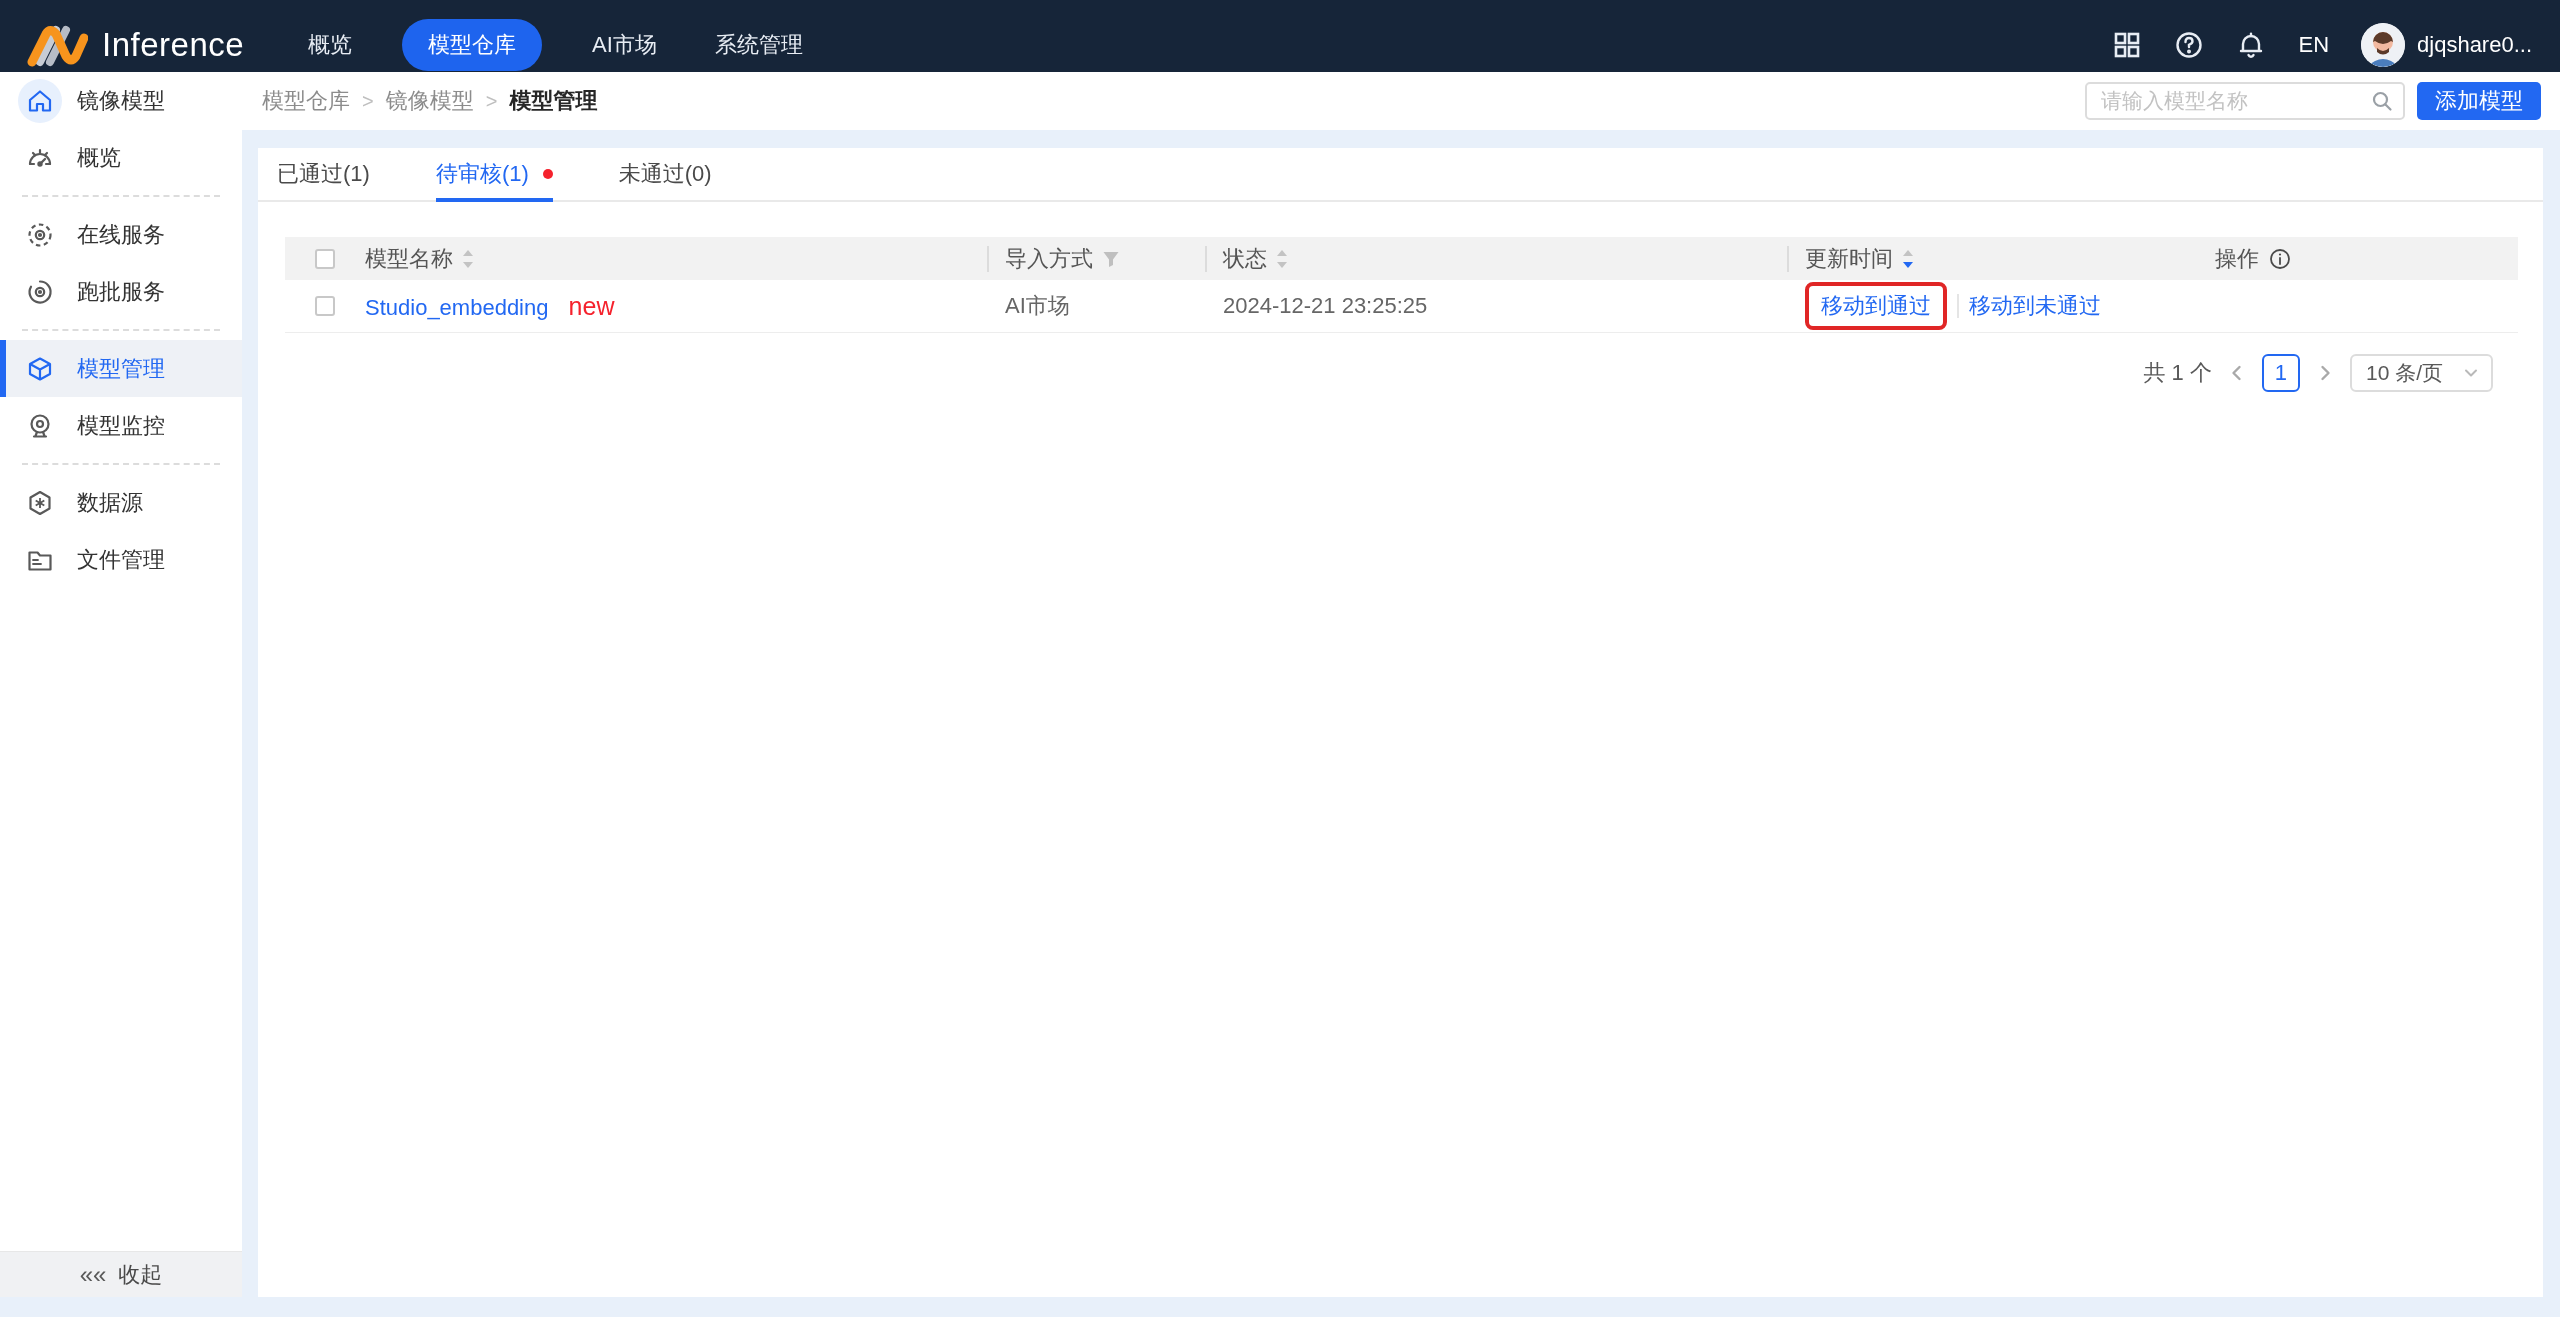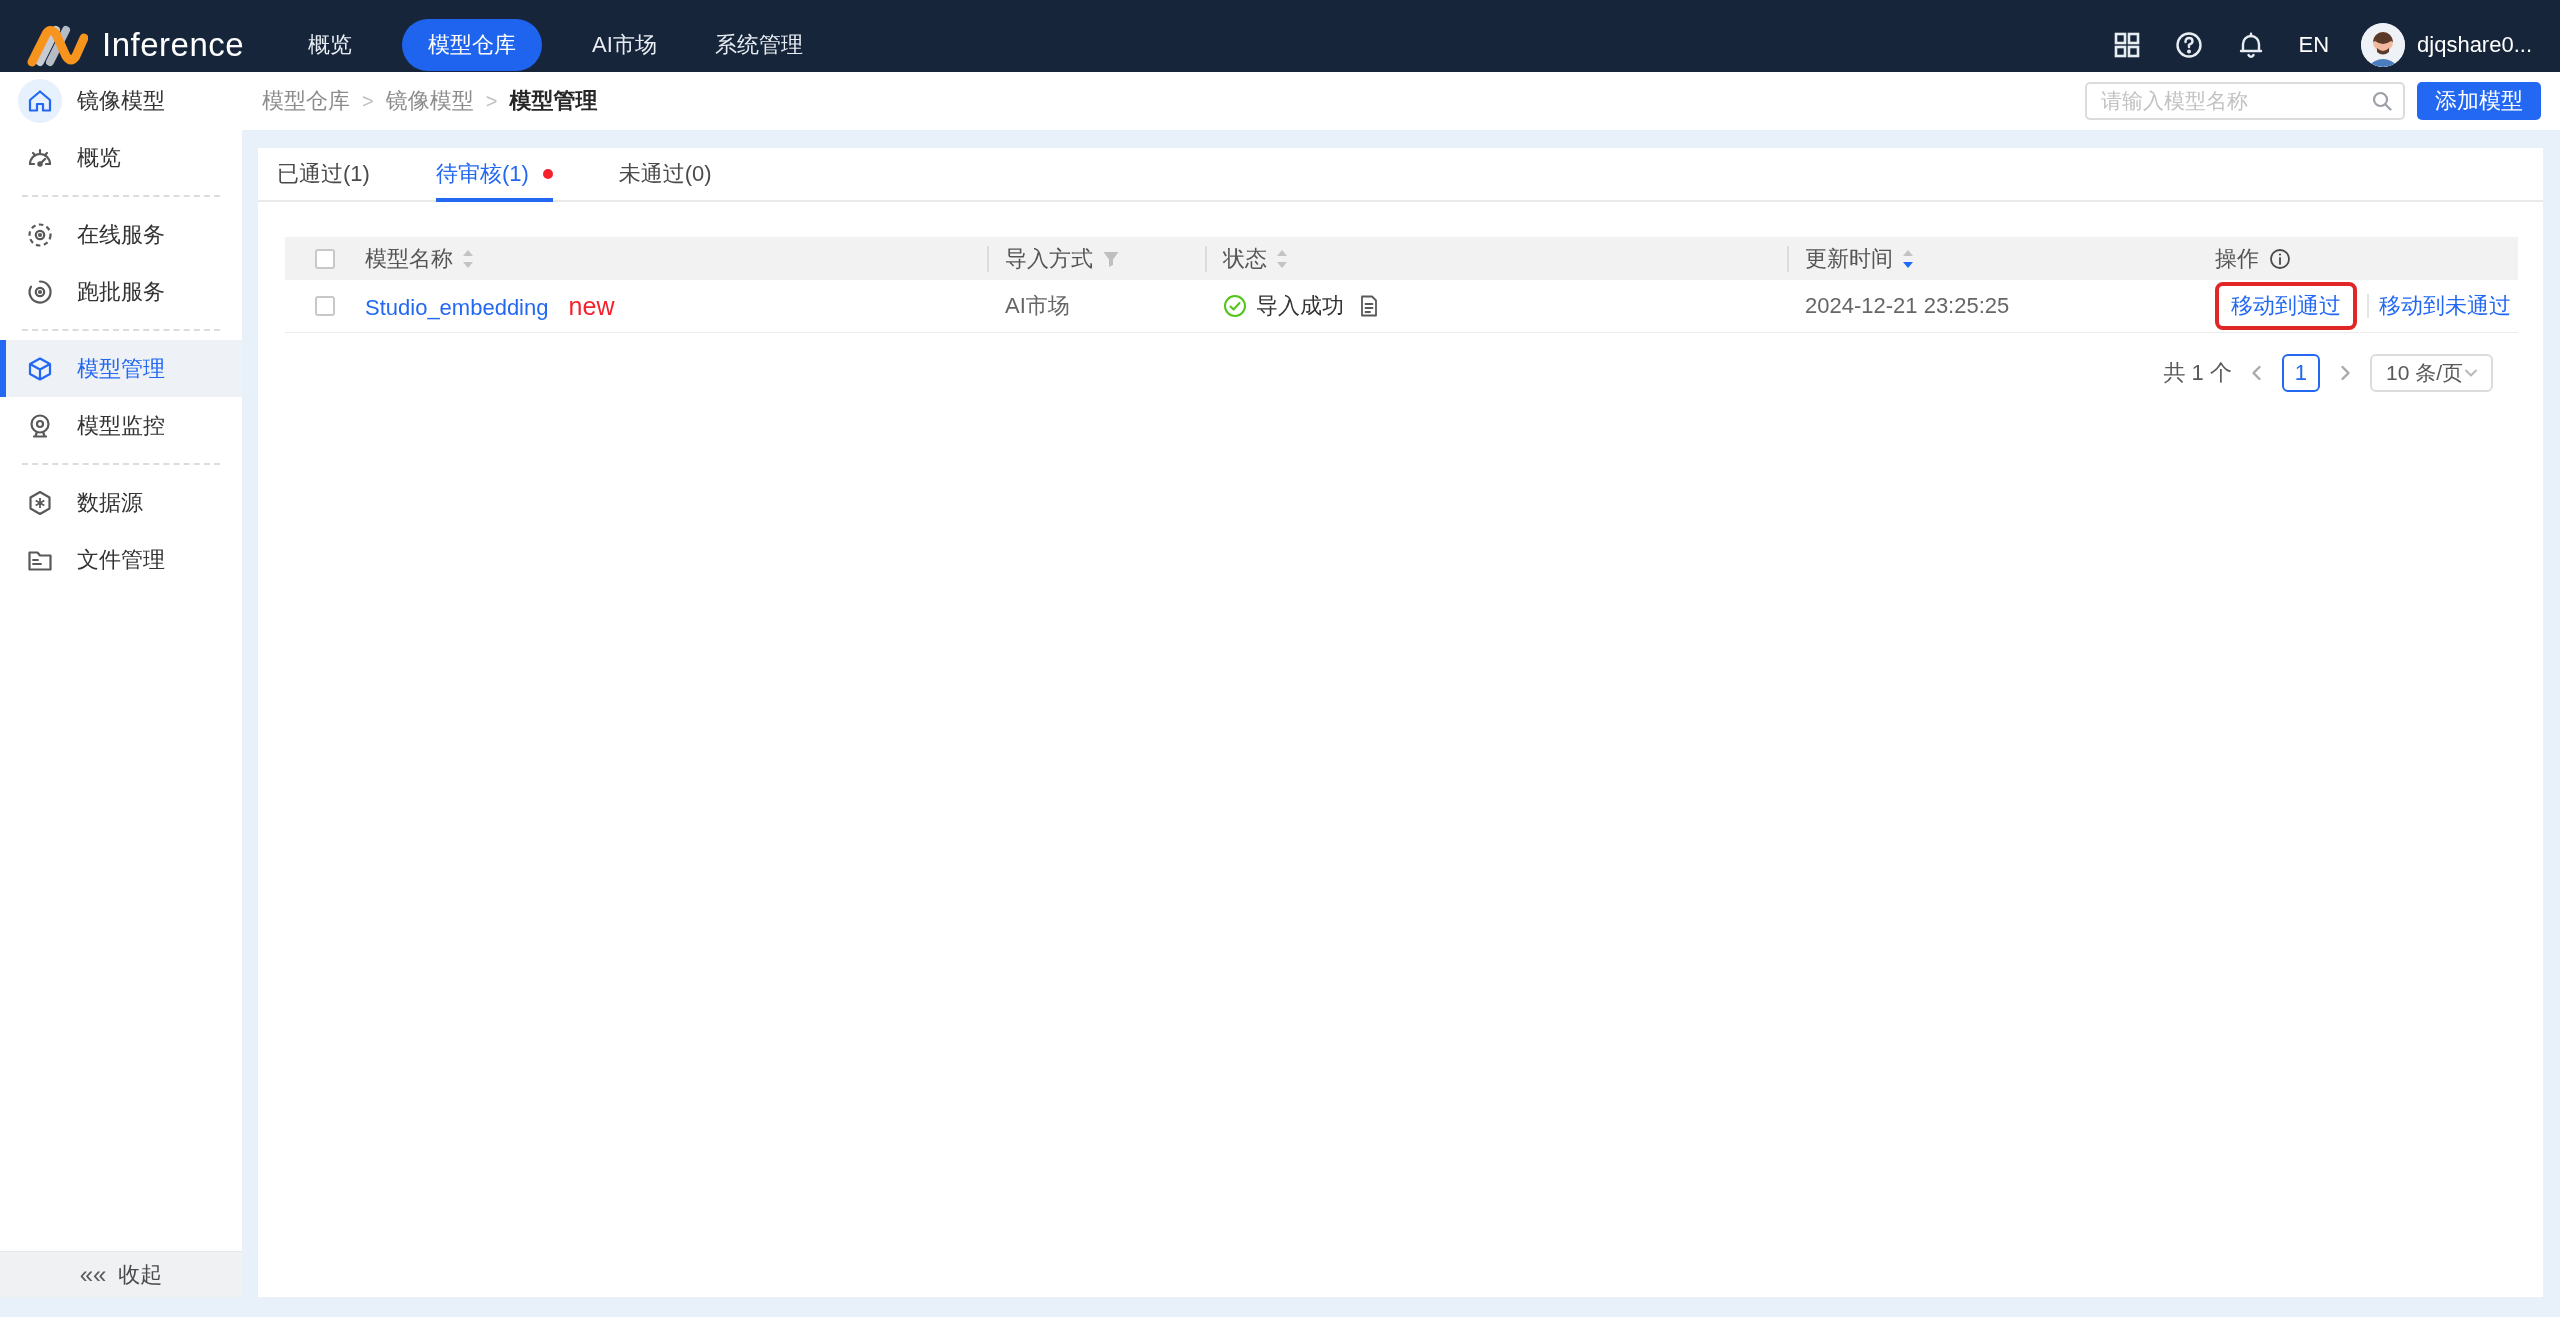--- a/index.html
+++ b/index.html
@@ -118,21 +118,21 @@
     display:flex; justify-content:flex-end; align-items:center; gap:16px;
     margin:21px 25px 0 0; font-size:22px; color:#595959;
   }
   .page-chevron { width:18px; height:18px; color:#a9a9a9; cursor:pointer; }
   .page-num {
     min-width:38px; height:38px; border:2px solid #2268f2; border-radius:6px;
     color:#2268f2; display:flex; align-items:center; justify-content:center; cursor:pointer;
   }
   .page-size {
     height:38px; border:2px solid #dcdcdc; border-radius:6px; padding:0 12px 0 14px;
-    display:flex; align-items:center; gap:0; font-size:21px; color:#595959; cursor:pointer; background:#fff;
+    display:flex; align-items:center; gap:20px; font-size:21px; color:#595959; cursor:pointer; background:#fff;
   }
   .select-caret { width:16px; height:16px; color:#b9b9b9; }
 </style>
 </head>
 <body>
 
 <div class="navbar">
   <div class="brand">
     <span>
       <svg width="62" height="46" viewBox="0 0 62 46">
@@ -373,31 +373,20 @@
 
     <div class="trow grid-cols">
       <div class="cb-cell">
         <span class="checkbox"></span>
       </div>
       <div>
         <a class="link">Studio_embedding</a>
         <span class="badge-new">new</span>
       </div>
       <div class="cell-muted">AI市场</div>
-      <div class="status-cell">
-        <svg class="check-icon" viewBox="0 0 24 24" fill="none" stroke="currentColor" stroke-width="2">
-          <circle cx="12" cy="12" r="10"></circle>
-          <path d="M7.5 12.5 l3 3 l6-6.5" stroke-linecap="round" stroke-linejoin="round"></path>
-        </svg>
-        <span>导入成功</span>
-        <svg class="file-icon" viewBox="0 0 24 24" fill="none" stroke="currentColor" stroke-width="1.8">
-          <path d="M5 2.5 h10 l4 4 V21.5 H5 Z" stroke-linejoin="round"></path>
-          <path d="M8.5 10 h7 M8.5 14 h7 M8.5 18 h4.5" stroke-linecap="round"></path>
-        </svg>
-      </div>
       <div class="cell-muted">2024-12-21 23:25:25</div>
       <div class="ops-cell">
         <span class="red-box">
           <a class="link">移动到通过</a>
         </span>
         <span class="ops-divider"></span>
         <a class="link">移动到未通过</a>
       </div>
     </div>
 

